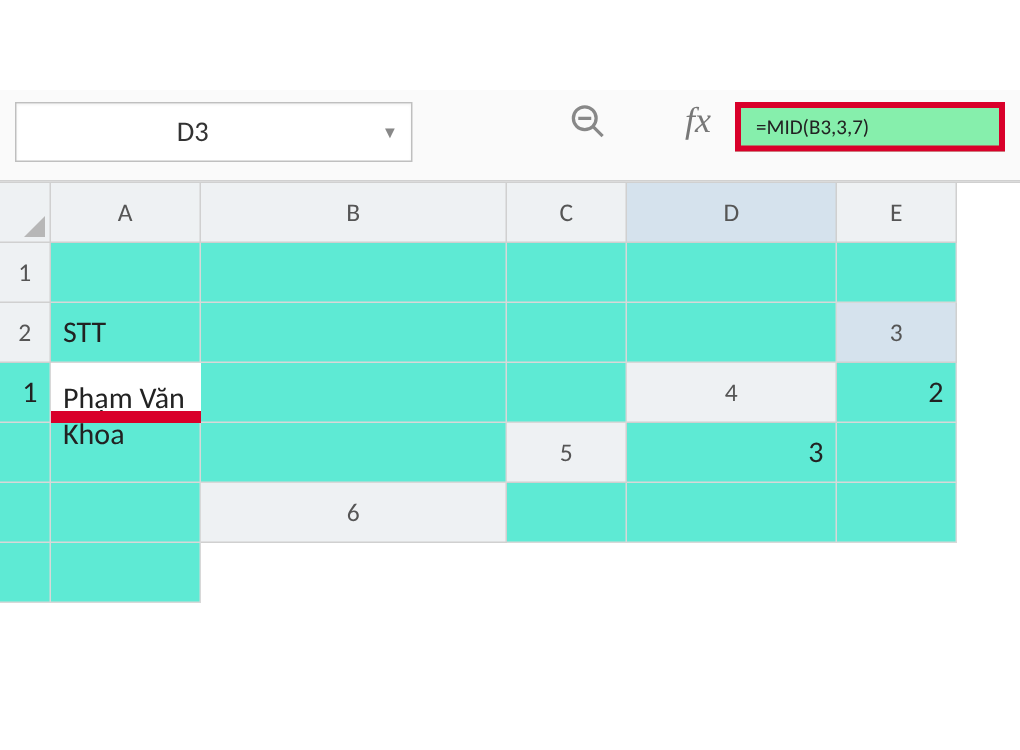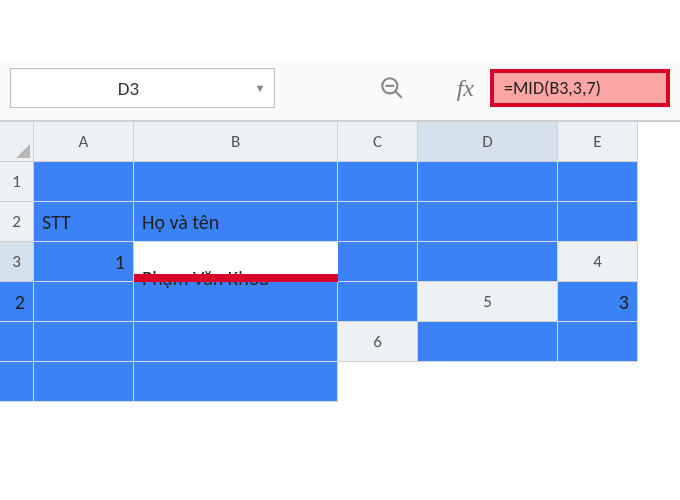--- a/index.html
+++ b/index.html
@@ -6,21 +6,21 @@
     body {
       font-family: Calibri, Arial, sans-serif;
       background: #fff;
       width: 680px;
       height: 500px;
       overflow: hidden;
     }
     .spacer-top { height: 60px; background: #fff; }
     .toolbar {
       display: flex;
-      align-items: center;
+      align-items: flex-start;
       padding: 8px 10px 12px 10px;
       gap: 12px;
       background: #fafafa;
       border-bottom: 1px solid #d0d0d0;
     }
     .name-box {
       width: 265px;
       height: 40px;
       border: 1px solid #bfbfbf;
       background: #fff;
@@ -50,23 +50,23 @@
       font-size: 22px;
       display: flex;
       align-items: center;
       justify-content: center;
       cursor: pointer;
       padding: 0 4px;
     }
     .fx-icon { font-style: italic; font-family: 'Times New Roman', serif; font-size: 24px; margin-left: 32px; }
     .formula-box {
       border: 4px solid #d9002a;
-      background: #fca5a5;
+      background: #86efac;
       padding: 4px 10px;
-      font-size: 18px;
+      font-size: 14px;
       color: #222;
       min-width: 180px;
     }
     .grid {
       display: grid;
       grid-template-columns: 34px 100px 204px 80px 140px 80px;
       grid-auto-rows: 40px;
       border-top: 1px solid #d0d0d0;
     }
     .hdr {
@@ -110,21 +110,21 @@
     }
     .hdr.selected { background: #d5e2ed; }
     .cell {
       border-right: 1px solid #d8d8d8;
       border-bottom: 1px solid #d8d8d8;
       display: flex;
       align-items: center;
       padding: 0 8px;
       font-size: 20px;
       color: #222;
-      background: #3b82f6;
+      background: #5eead4;
       position: relative;
     }
     .cell.num { justify-content: flex-end; }
     .cell.txt { justify-content: flex-start; }
     .cell.b3-highlight {
       outline: 4px solid #d9002a;
       outline-offset: -4px;
       z-index: 2;
       margin-top: 32px;
     }
@@ -192,21 +192,20 @@
 
   <div class="row-hdr">1</div>
   <div class="cell"></div>
   <div class="cell"></div>
   <div class="cell"></div>
   <div class="cell"></div>
   <div class="cell"></div>
 
   <div class="row-hdr">2</div>
   <div class="cell txt">STT</div>
-  <div class="cell txt">Họ và tên</div>
   <div class="cell"></div>
   <div class="cell"></div>
   <div class="cell"></div>
 
   <div class="row-hdr selected">3</div>
   <div class="cell num">1</div>
   <div class="cell txt b3-highlight">Phạm Văn Khoa</div>
   <div class="cell"></div>
   <div class="cell"></div>
 

